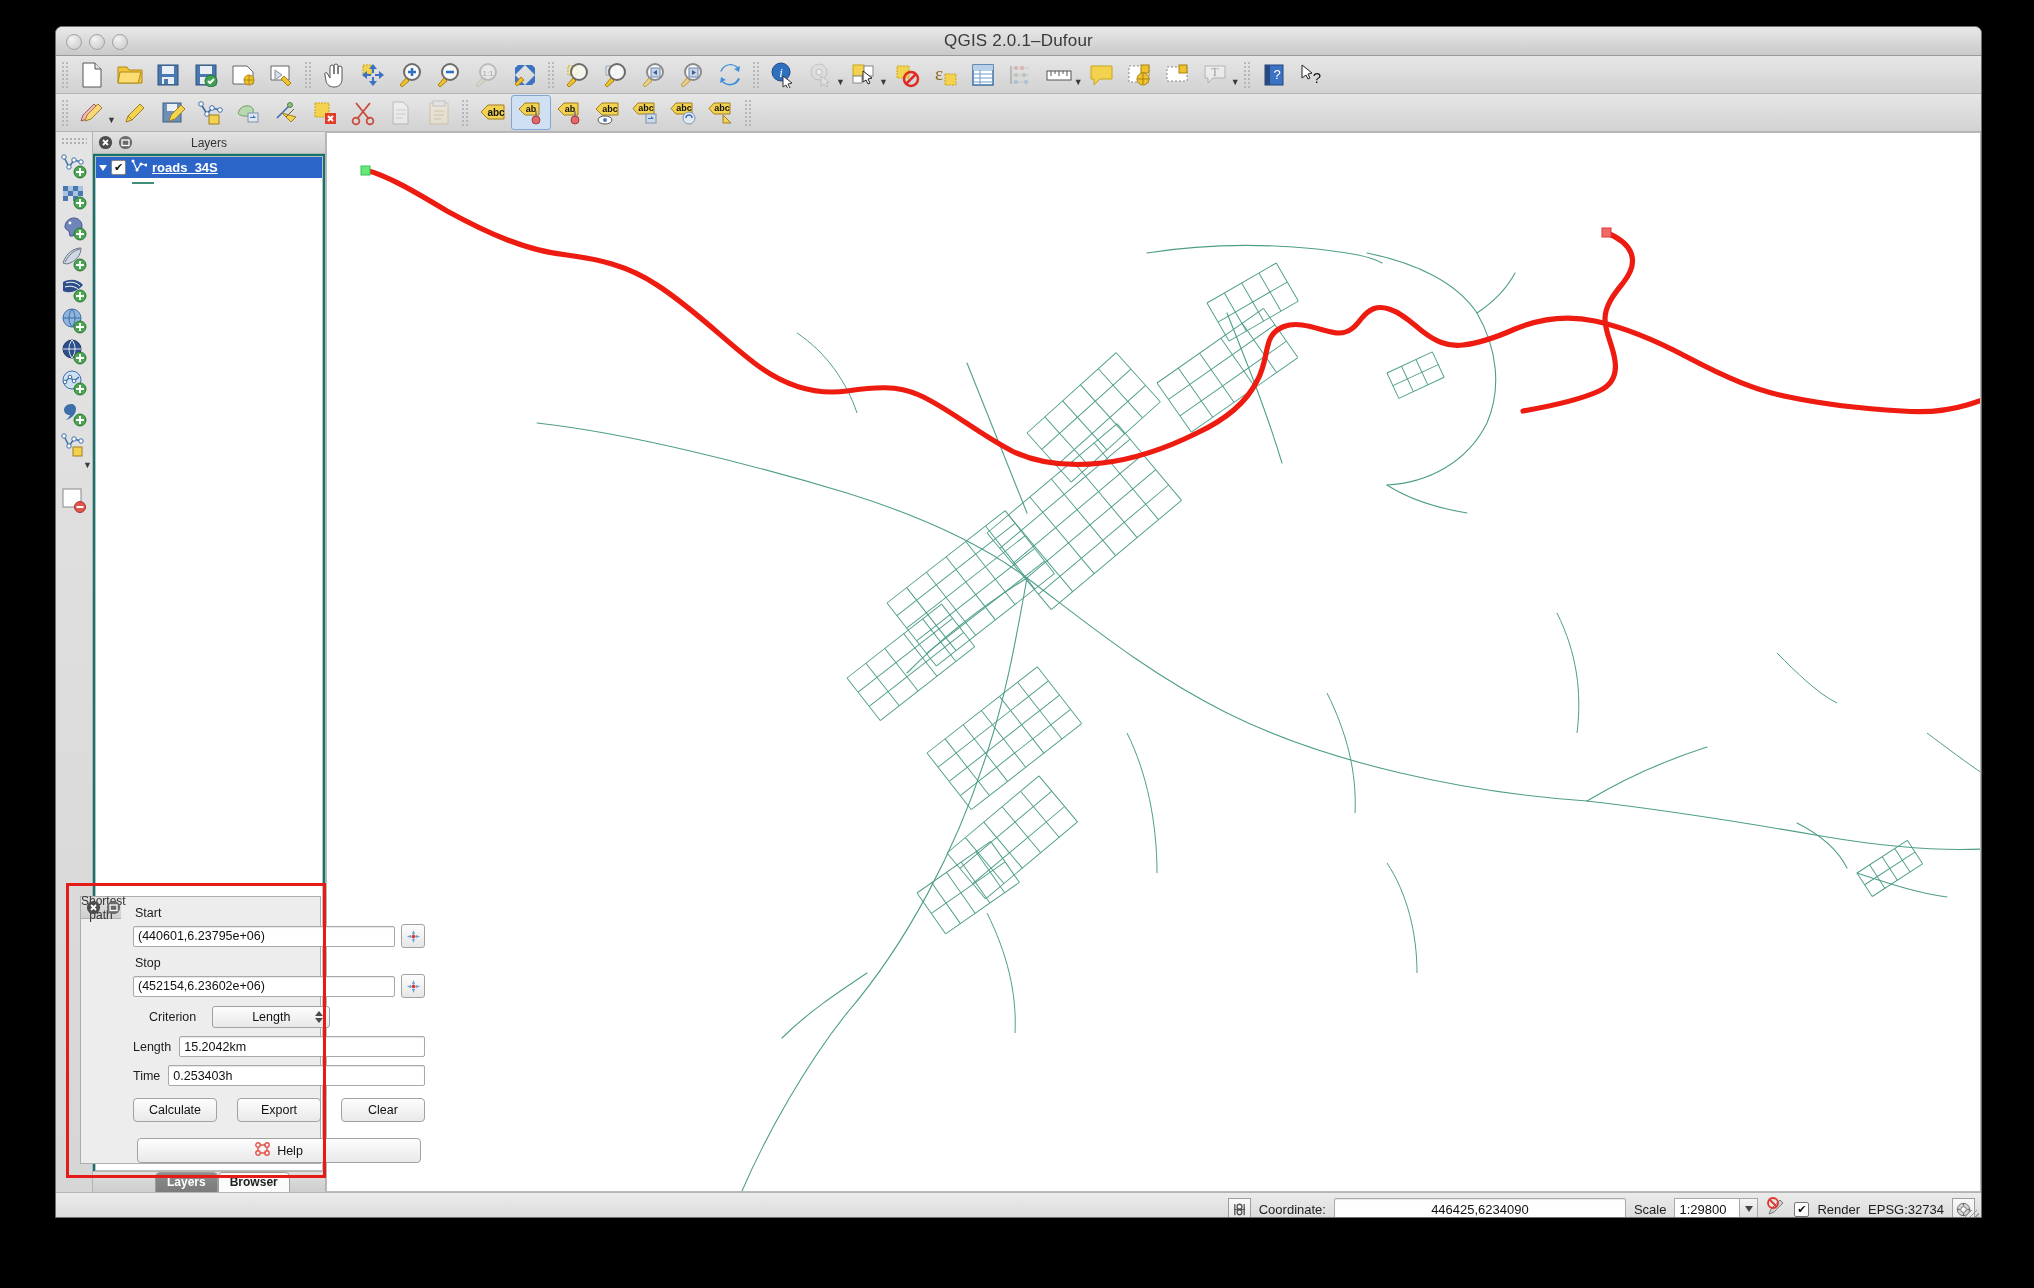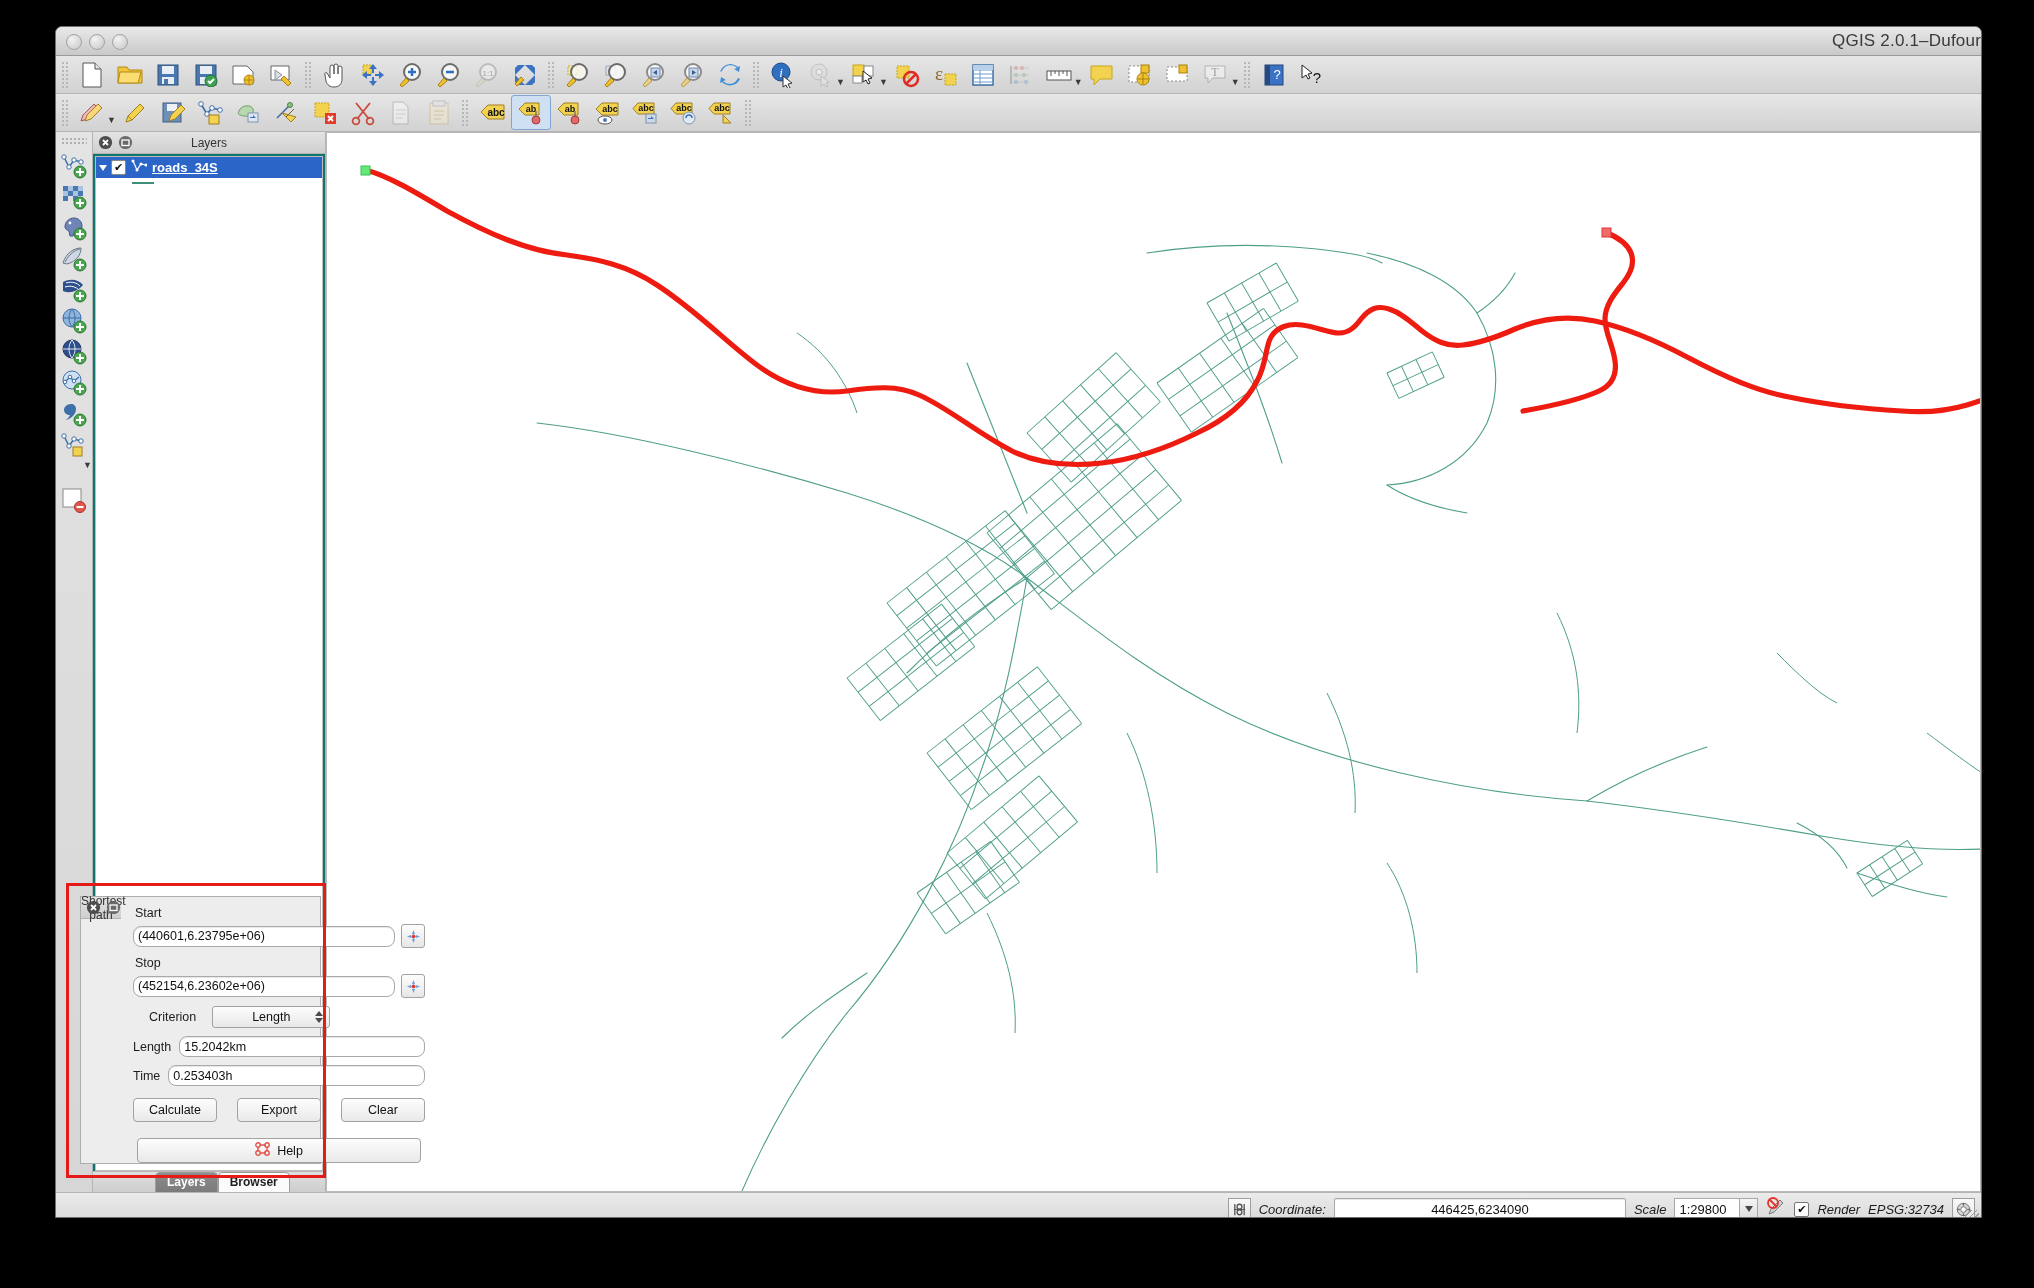--- a/index.html
+++ b/index.html
@@ -12,21 +12,21 @@
     box-shadow:0 0 14px rgba(0,0,0,.55);
     overflow:hidden;
   }
   .titlebar{
     position:relative;height:28px;
     background:linear-gradient(#e9e9e9,#c9c9c9);
     border-bottom:1px solid #9a9a9a;
     border-radius:6px 6px 0 0;
   }
   .title-text{
-    position:absolute;left:0;right:0;top:4px;text-align:right;
+    position:absolute;left:0;right:0;top:4px;text-align:center;
     font-size:17px;color:#3a3a3a;letter-spacing:.2px;
   }
   .traffic{position:absolute;left:10px;top:7px;display:flex;gap:7px;}
   .tl{width:14px;height:14px;border-radius:50%;
       background:radial-gradient(circle at 35% 30%,#f2f2f2,#c6c6c6);
       border:1px solid #a2a2a2;}
 
   
   .toolbar{
     height:37px;display:flex;align-items:center;
@@ -116,21 +116,21 @@
   }
   .sp-title{
     height:21px;background:linear-gradient(#e3e3e3,#cfcfcf);border-bottom:1px solid #b2b2b2;
     display:flex;align-items:center;position:relative;
   }
   .sp-title span.lbl{position:absolute;left:0;right:0;text-align:center;font-size:12px;color:#333;}
   .sp-body{padding:9px 12px 10px 12px;flex:1;}
   .fl{font-size:12.5px;color:#1c1c1c;margin:0 0 4px 2px;}
   .row{display:flex;align-items:center;gap:6px;margin-bottom:8px;}
   .tfield{
-    flex:1;height:19px;background:#fff;border:1px solid #a9a9a9;border-radius:8px;
+    flex:1;height:19px;background:#fff;border:1px solid #a9a9a9;border-radius:2px;
     font-size:12.5px;color:#111;padding:0 4px;display:flex;align-items:center;
     box-shadow:inset 0 1px 1px rgba(0,0,0,.10);
   }
   .pickbtn{
     width:22px;height:22px;background:linear-gradient(#fdfdfd,#e6e6e6);
     border:1px solid #a2a2a2;border-radius:3px;display:flex;align-items:center;justify-content:center;
   }
   .combo{
     width:116px;height:20px;background:linear-gradient(#fdfdfd,#e8e8e8);
     border:1px solid #a2a2a2;border-radius:3px;display:flex;align-items:center;
@@ -150,21 +150,21 @@
     border:1px solid #a2a2a2;border-radius:4px;font-size:12.5px;color:#111;
     display:flex;align-items:center;justify-content:center;gap:6px;
   }
 
   
   .statusbar{
     height:32px;background:linear-gradient(#ebebeb,#d8d8d8);border-top:1px solid #b4b4b4;
     display:flex;align-items:center;justify-content:flex-end;gap:8px;padding-right:6px;
     position:relative;
   }
-  .sb-lbl{font-size:13px;color:#1d1d1d;font-style:italic;}
+  .sb-lbl{font-size:13px;color:#1d1d1d;}
   .coord-box{
     width:290px;height:21px;background:#fff;border:1px solid #a9a9a9;border-radius:2px;
     display:flex;align-items:center;justify-content:center;font-size:13px;color:#111;
     box-shadow:inset 0 1px 1px rgba(0,0,0,.10);
   }
   .scale-box{
     width:78px;height:20px;background:#fff;border:1px solid #a9a9a9;
     display:flex;align-items:center;font-size:13px;color:#111;padding-left:4px;position:relative;
   }
   .scale-arrow{

